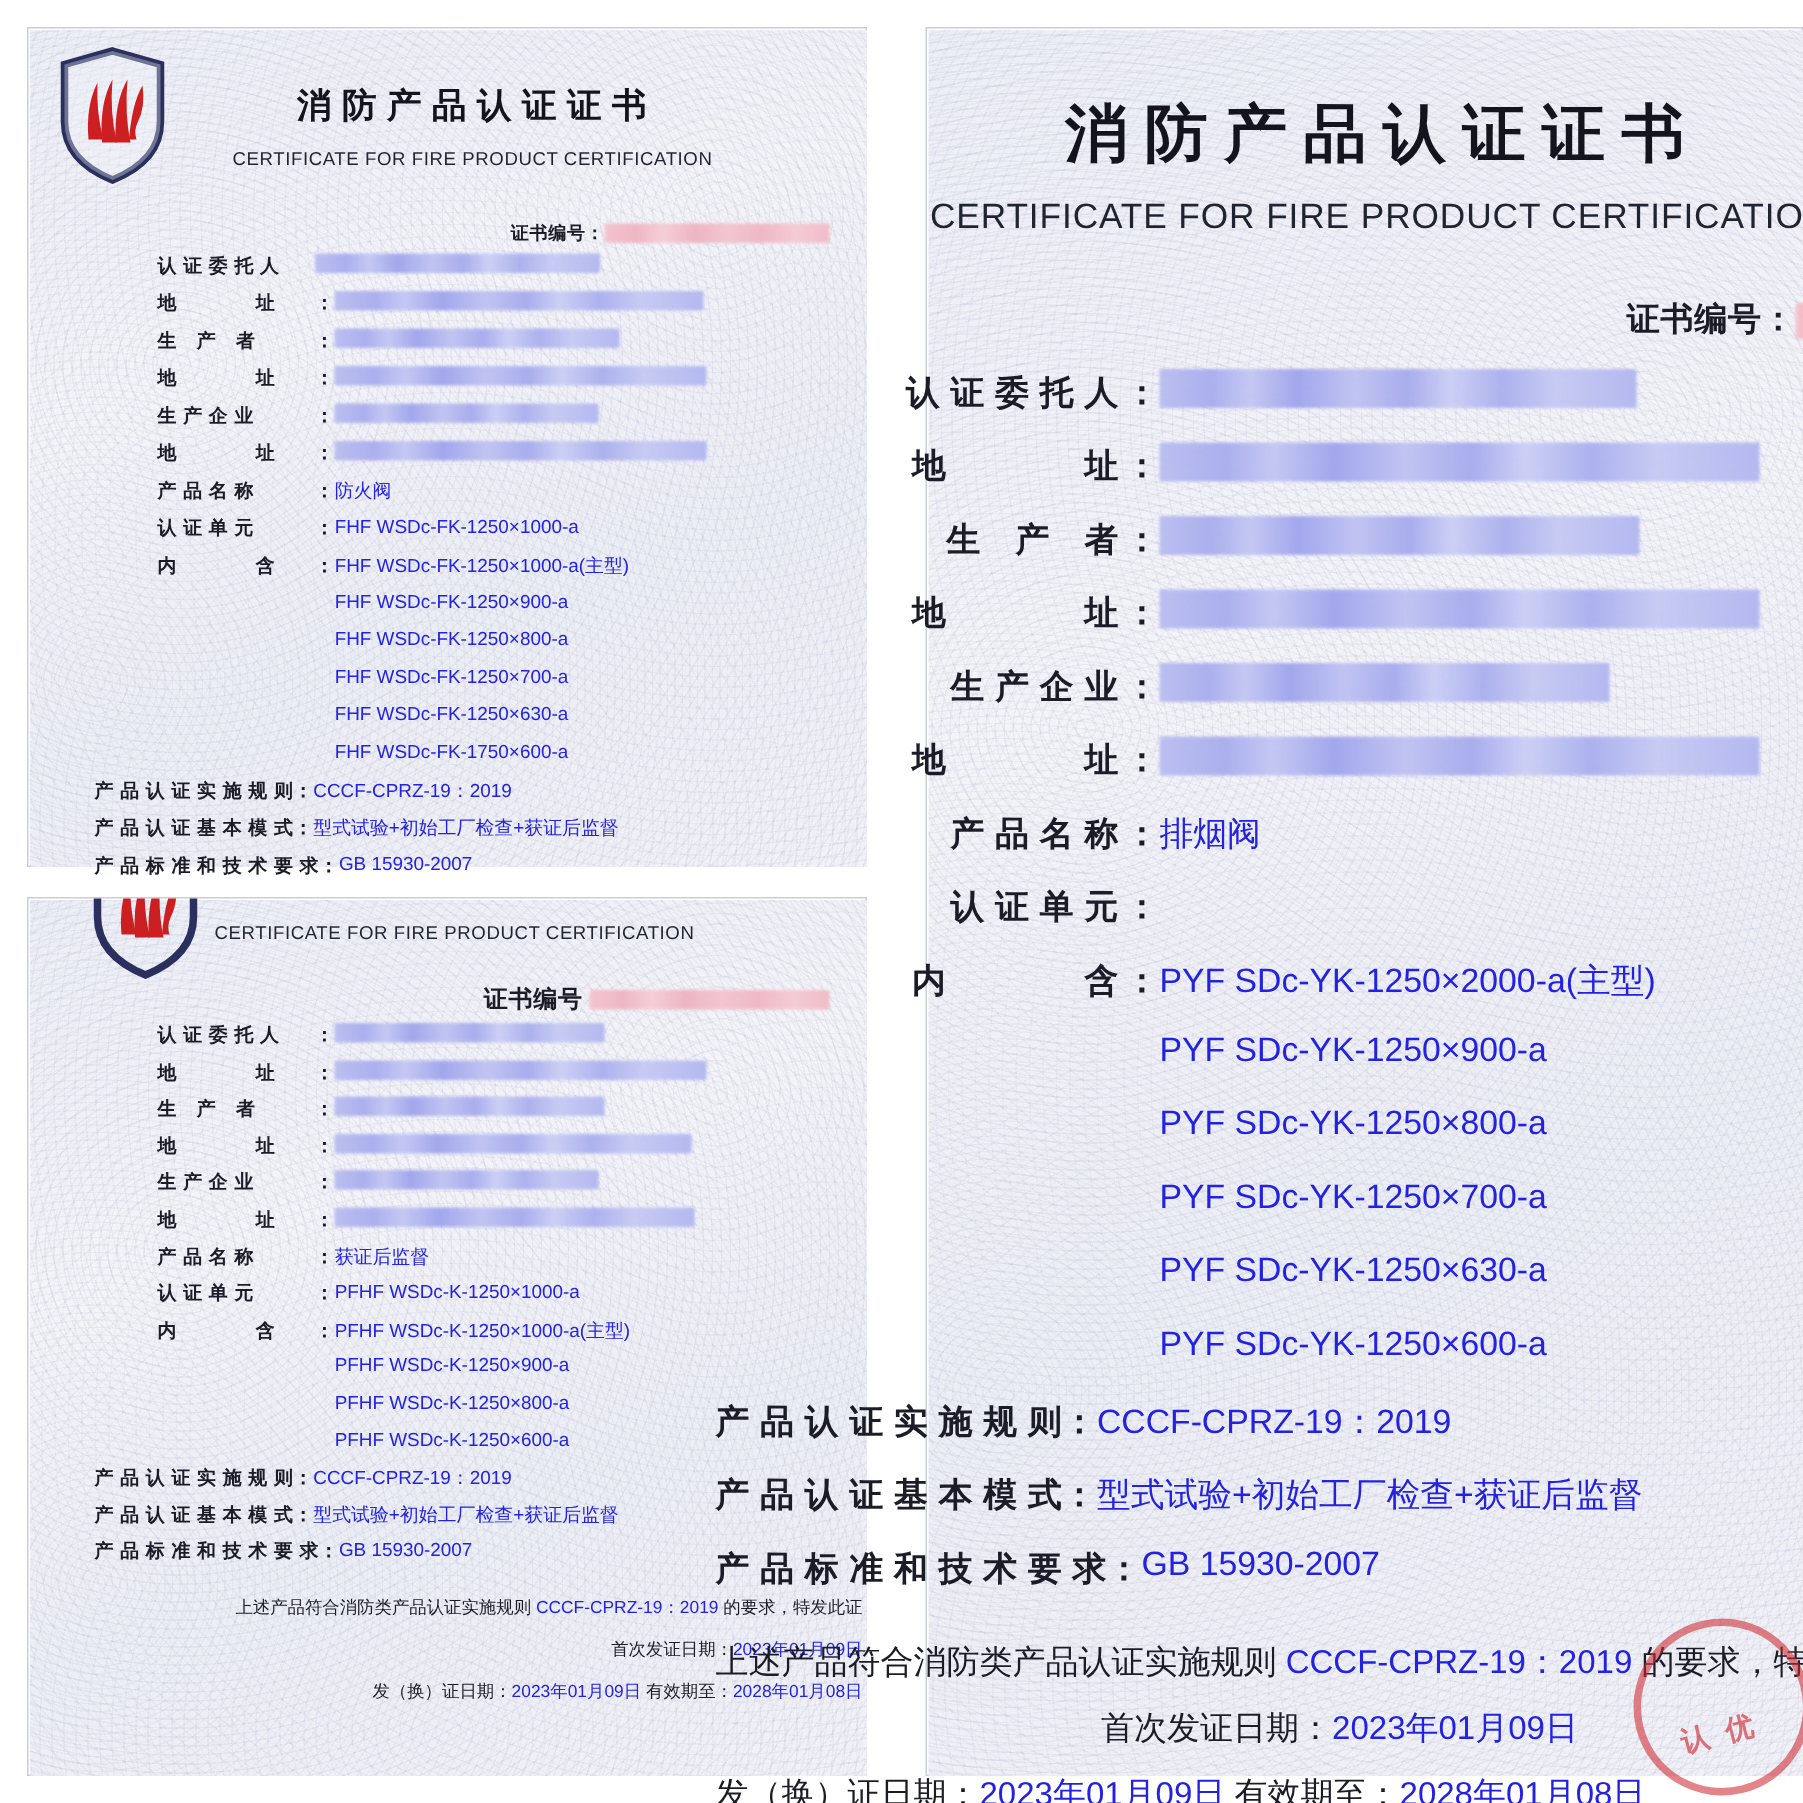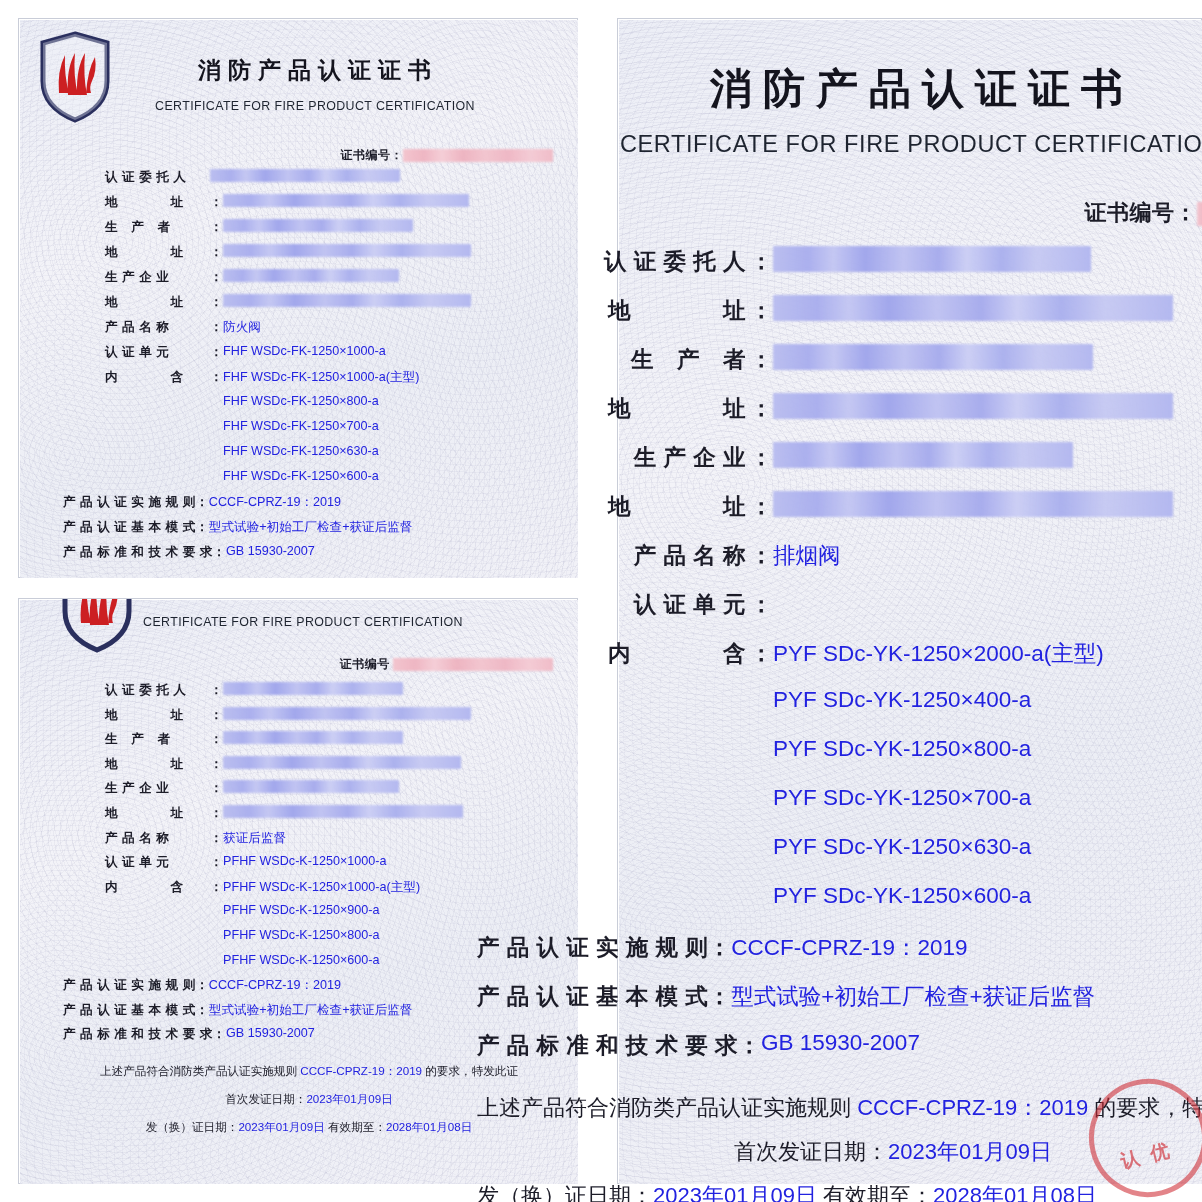--- a/index.html
+++ b/index.html
@@ -54,25 +54,25 @@
   #certA .body{ position:absolute; left:86px; top:150px; width:470px; }
   #certA .body .row{ height:25px; font-size:12.6px; }
   #certA .lblcol{ width:105px; display:inline-block; }
 
   
   #certB{ left:18px; top:598px; width:560px; height:586px; }
   #certB .paperin{ position:absolute; left:1px; top:1px; width:558px; height:584px; }
   #certB .shield{ position:absolute; left:40px; top:-38px; width:76px; height:92px; }
   #certB .subtitle{ position:absolute; left:0; right:0; top:16px; text-align:center;
     font-size:12.4px; color:#1e2430; letter-spacing:.4px; padding-left:10px; }
-  #certB .certno{ position:absolute; right:24px; top:57px; font-size:12px; }
+  #certB .certno{ position:absolute; right:24px; top:57px; font-size:16px; }
   #certB .body{ position:absolute; left:86px; top:83px; width:470px; }
   #certB .body .row{ height:24.6px; font-size:12.6px; }
   #certB .lblcol{ width:105px; display:inline-block; }
-  .ftline{ text-align:center; font-size:11.6px; margin-top:13px; color:#1c1c28; }
+  .ftline{ text-align:right; font-size:11.6px; margin-top:13px; color:#1c1c28; }
   .ftline .val{ color:#2222e0; }
 
   
   #certC{ left:617px; top:18px; width:585px; height:1166px; }
   #certC .paperin{ position:absolute; left:1px; top:1px; width:583px; height:1164px; }
   #certC .cbody{ position:absolute; left:-75px; top:0; width:740px; }
   #certC .title{ margin-top:42px; text-align:center; font-size:42px; font-weight:bold;
     color:#14141e; letter-spacing:11px; padding-left:18px; }
   #certC .subtitle{ margin-top:14px; text-align:center; font-size:23.5px; color:#1e2430;
     letter-spacing:.6px; padding-left:14px; }
@@ -155,36 +155,41 @@
       <span class="val">FHF WSDc-FK-1250×1000-a</span>
     </div>
     <div class="row">
       <span class="lbl lblcol">内　　　　含</span>
         <span class="lbl">：</span>
       <span class="val">FHF WSDc-FK-1250×1000-a(主型)</span>
     </div>
     <div class="row">
         <span class="lblcol"></span>
         <span class="lbl" style="visibility:hidden">：</span>
+        <span class="val">FHF WSDc-FK-1250×900-a</span>
+      </div>
+    <div class="row">
+        <span class="lblcol"></span>
+        <span class="lbl" style="visibility:hidden">：</span>
         <span class="val">FHF WSDc-FK-1250×800-a</span>
       </div>
     <div class="row">
         <span class="lblcol"></span>
         <span class="lbl" style="visibility:hidden">：</span>
         <span class="val">FHF WSDc-FK-1250×700-a</span>
       </div>
     <div class="row">
         <span class="lblcol"></span>
         <span class="lbl" style="visibility:hidden">：</span>
         <span class="val">FHF WSDc-FK-1250×630-a</span>
       </div>
     <div class="row">
         <span class="lblcol"></span>
         <span class="lbl" style="visibility:hidden">：</span>
-        <span class="val">FHF WSDc-FK-1250×600-a</span>
+        <span class="val">FHF WSDc-FK-1750×600-a</span>
       </div>
     <div class="row" style="margin-left:-42px">
       <span class="lbl">产 品 认 证 实 施 规 则</span>
         <span class="lbl">：</span>
       <span class="val">CCCF-CPRZ-19：2019</span>
     </div>
     <div class="row" style="margin-left:-42px">
       <span class="lbl">产 品 认 证 基 本 模 式</span>
         <span class="lbl">：</span>
       <span class="val">型式试验+初始工厂检查+获证后监督</span>
@@ -363,21 +368,21 @@
           <span class="lbl">：</span>
       </div>
       <div class="row">
         <span class="lbl lblcol">内　　　　含</span>
           <span class="lbl">：</span>
         <span class="val">PYF SDc-YK-1250×2000-a(主型)</span>
       </div>
       <div class="row">
           <span class="lblcol"></span>
           <span class="lbl" style="visibility:hidden">：</span>
-          <span class="val">PYF SDc-YK-1250×400-a</span>
+          <span class="val">PYF SDc-YK-1250×900-a</span>
         </div>
       <div class="row">
           <span class="lblcol"></span>
           <span class="lbl" style="visibility:hidden">：</span>
           <span class="val">PYF SDc-YK-1250×800-a</span>
         </div>
       <div class="row">
           <span class="lblcol"></span>
           <span class="lbl" style="visibility:hidden">：</span>
           <span class="val">PYF SDc-YK-1250×700-a</span>

